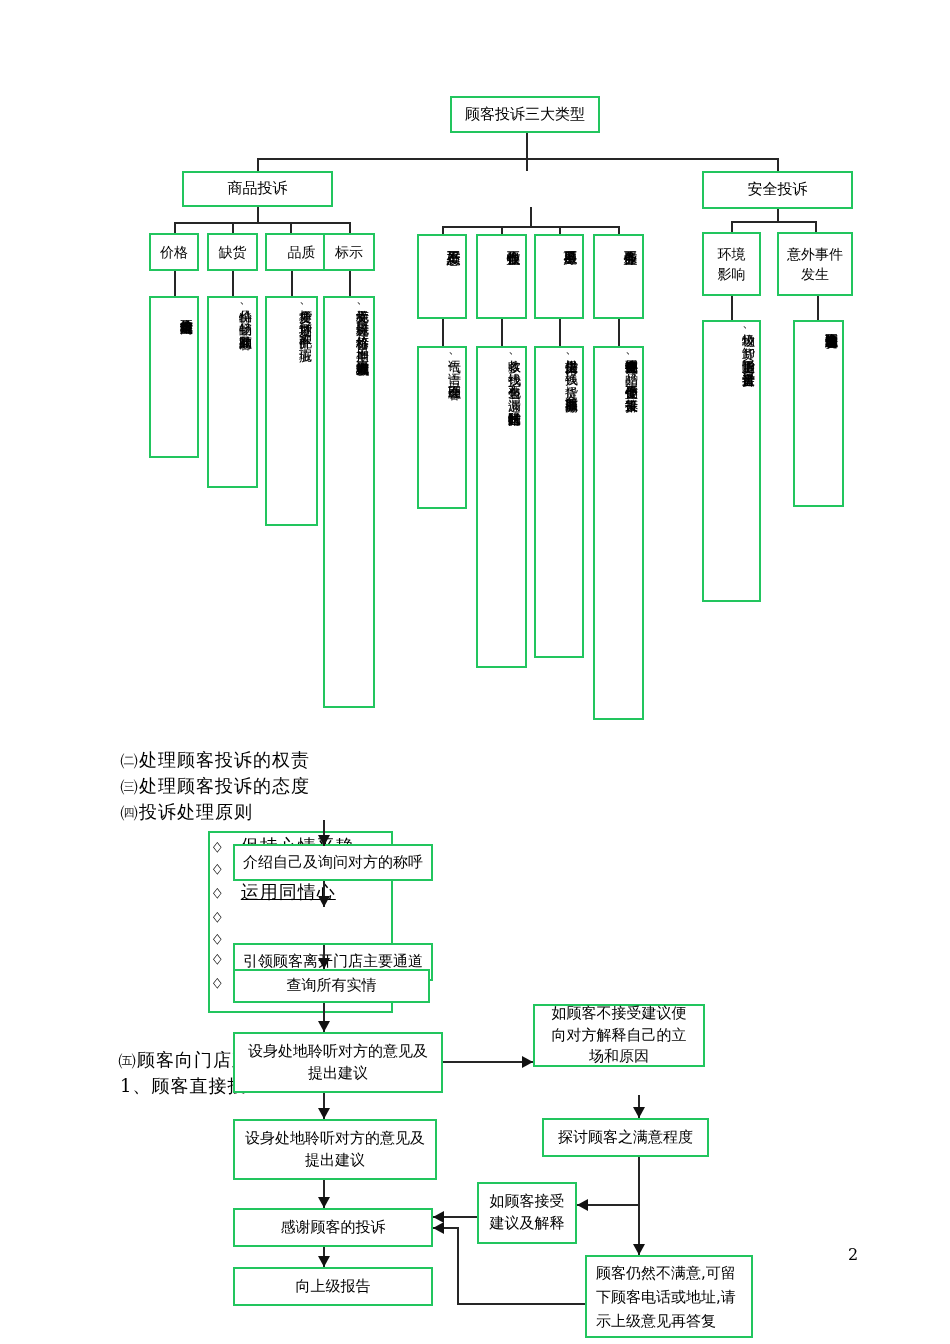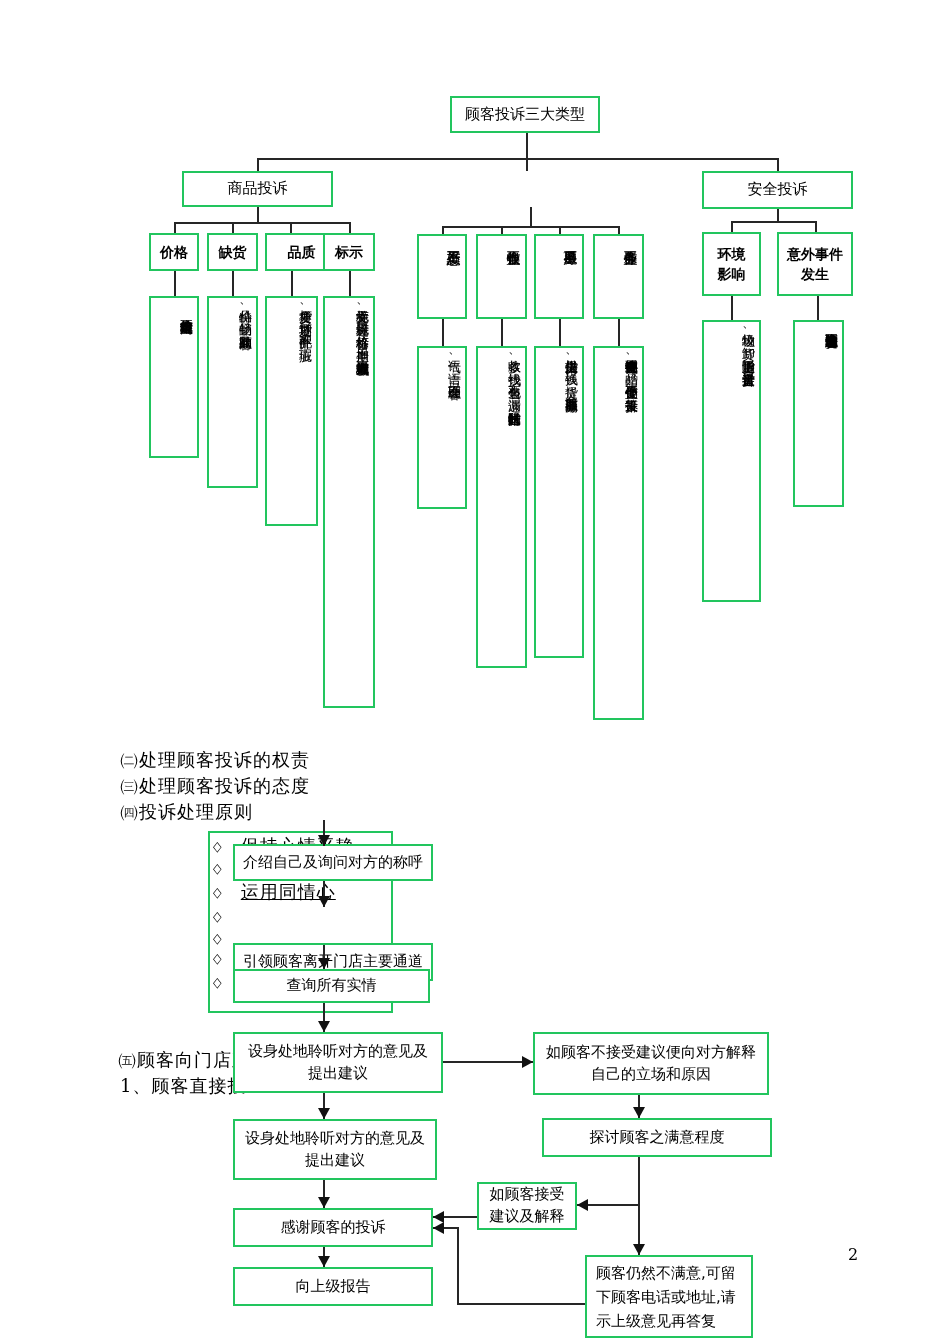--- a/index.html
+++ b/index.html
@@ -1,20 +1,20 @@
 <!DOCTYPE html>
 <html><head>
 <meta charset="utf-8">
 <style>
   html,body{margin:0;padding:0;background:#ffffff;}
   #canvas{position:relative;width:950px;height:1344px;background:#fff;overflow:hidden;
           font-family:"DejaVu Sans",sans-serif;color:#000;}
   .node{position:absolute;box-sizing:border-box;background:#fff;border:2px solid #22c55e;}
   .ctr{display:flex;align-items:center;justify-content:center;text-align:center;font-size:15px;line-height:1.45;}
-  .sm{font-size:14px;font-weight:bold;}
+  .sm{font-size:14px;}
   .pre{white-space:pre-line;}
   .vt{writing-mode:vertical-rl;text-orientation:upright;font-size:13px;line-height:20px;
       letter-spacing:0;padding:2px 1px;}
   .pt{padding-top:12px;}
   .l3v{writing-mode:vertical-rl;text-orientation:upright;font-size:14px;line-height:20px;padding:4px 1px;}
   .lnh{position:absolute;height:2px;background:#262626;}
   .lnv{position:absolute;width:2px;background:#262626;}
   .ahd{position:absolute;width:0;height:0;border-left:6px solid transparent;
        border-right:6px solid transparent;border-top:11px solid #111;z-index:6;}
   .ahl{position:absolute;width:0;height:0;border-top:6px solid transparent;
@@ -146,41 +146,41 @@
   <div class="lnv z4" style="left:323px;top:820px;height:26px;"></div>
   <div class="ahd" style="left:318px;top:835px;"></div>
   <div class="lnv z4" style="left:323px;top:881px;height:26px;"></div>
   <div class="ahd" style="left:318px;top:896px;"></div>
   <div class="lnv z4" style="left:323px;top:945px;height:24px;"></div>
   <div class="ahd" style="left:318px;top:958px;"></div>
   <div class="lnv z4" style="left:323px;top:1003px;height:29px;"></div>
   <div class="ahd" style="left:318px;top:1021px;"></div>
 
   <div class="node ctr z3" style="left:233px;top:1032px;width:210px;height:61px;padding:0 10px;">设身处地聆听对方的意见及提出建议</div>
-  <div class="node ctr z3" style="left:533px;top:1032px;width:236px;height:63px;padding:12px 10px;">如顾客不接受建议便向对方解释自己的立场和原因</div>
+  <div class="node ctr z3" style="left:533px;top:1004px;width:172px;height:63px;padding:12px 10px;">如顾客不接受建议便向对方解释自己的立场和原因</div>
 
   <div class="lnh z4" style="left:443px;top:1061px;width:90px;"></div>
   <div class="ahr" style="left:522px;top:1056px;"></div>
 
   <div class="lnv z4" style="left:323px;top:1093px;height:26px;"></div>
   <div class="ahd" style="left:318px;top:1108px;"></div>
 
   <div class="node ctr z3" style="left:233px;top:1119px;width:204px;height:61px;padding:0 8px;">设身处地聆听对方的意见及提出建议</div>
 
   <div class="lnv z4" style="left:638px;top:1095px;height:23px;"></div>
   <div class="ahd" style="left:633px;top:1107px;"></div>
 
-  <div class="node ctr z3" style="left:542px;top:1118px;width:230px;height:39px;">探讨顾客之满意程度</div>
+  <div class="node ctr z3" style="left:542px;top:1118px;width:167px;height:39px;">探讨顾客之满意程度</div>
 
   <div class="lnv z2" style="left:638px;top:1157px;height:98px;"></div>
   <div class="ahd" style="left:633px;top:1244px;"></div>
   <div class="lnh z2" style="left:577px;top:1204px;width:61px;"></div>
   <div class="ahl" style="left:577px;top:1199px;"></div>
 
-  <div class="node ctr z3" style="left:477px;top:1182px;width:100px;height:48px;padding:0 8px;">如顾客接受建议及解释</div>
+  <div class="node ctr z3" style="left:477px;top:1182px;width:100px;height:62px;padding:0 8px;">如顾客接受建议及解释</div>
 
   <div class="lnh z2" style="left:433px;top:1216px;width:44px;"></div>
   <div class="ahl" style="left:433px;top:1211px;"></div>
 
   <div class="node ctr z3" style="left:233px;top:1208px;width:200px;height:39px;">感谢顾客的投诉</div>
 
   <div class="lnv z4" style="left:323px;top:1180px;height:28px;"></div>
   <div class="ahd" style="left:318px;top:1197px;"></div>
 
   <div class="lnv z4" style="left:323px;top:1247px;height:20px;"></div>

